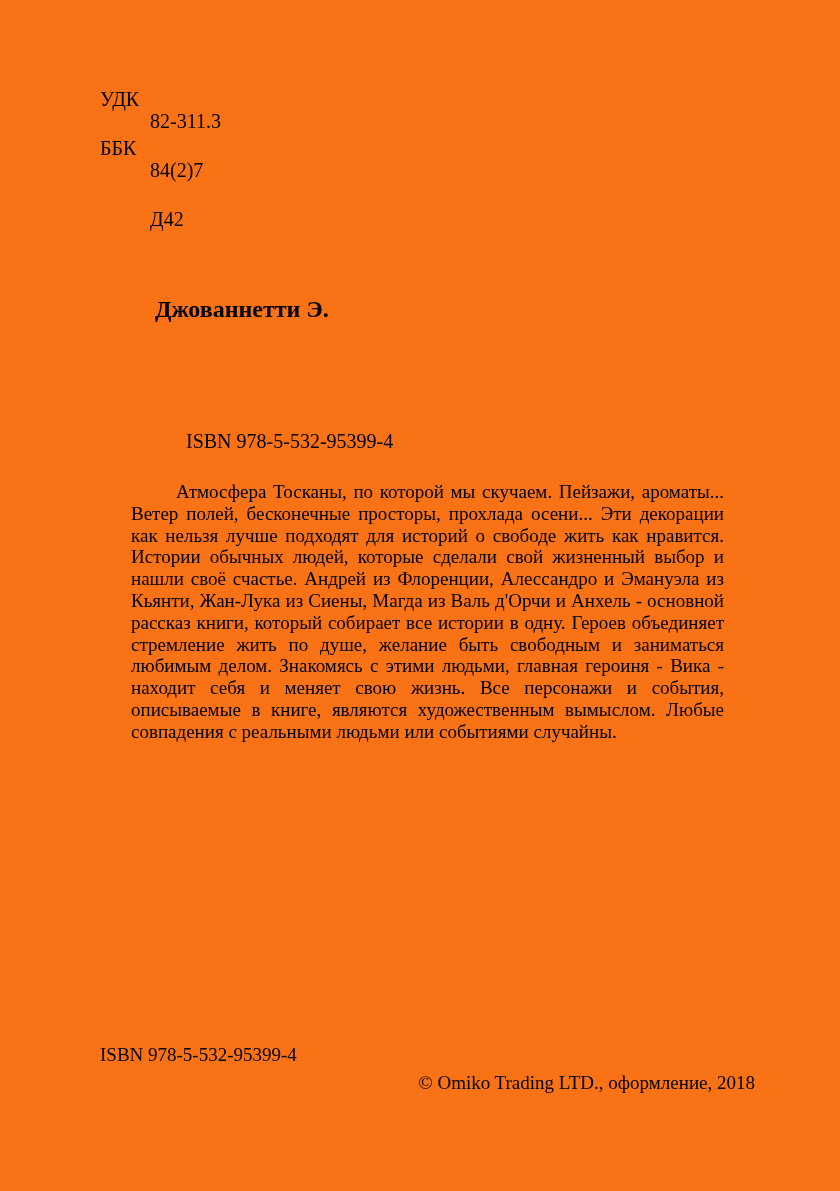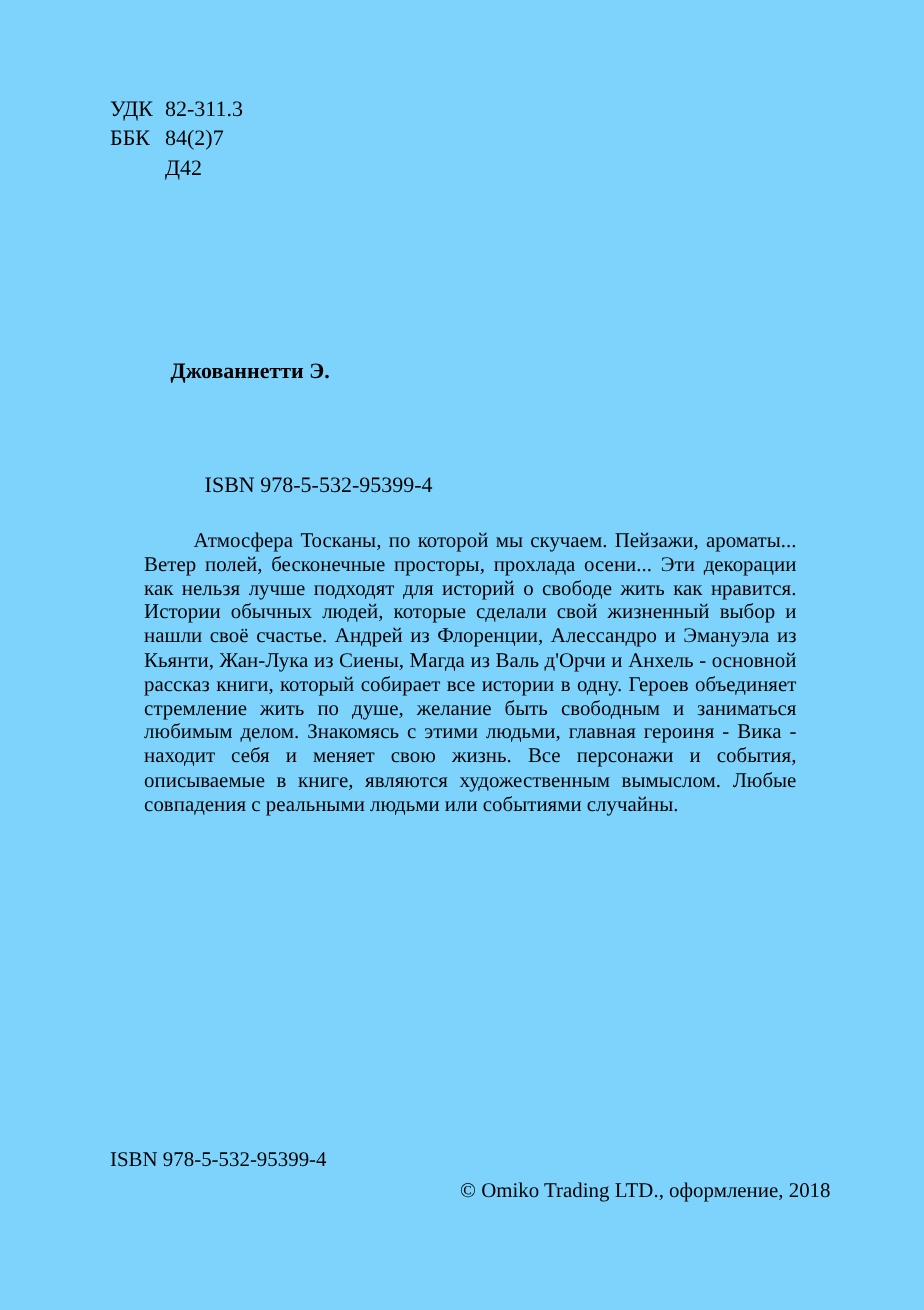--- a/index.html
+++ b/index.html
@@ -4,47 +4,47 @@
 <style>
   html, body {
     margin: 0;
     padding: 0;
     background: #ffffff;
   }
   .page {
     position: relative;
     width: 840px;
     height: 1191px;
-    background: #7dd3fc;
+    background: #f97316;
     color: #000000;
     font-family: "Liberation Serif", serif;
     overflow: hidden;
   }
 
   
   .class-block {
     position: absolute;
     left: 100px;
     top: 86px;
     font-size: 20px;
     line-height: 27px;
   }
   .class-row { display: flex; }
   .class-label {
     display: inline-block;
     width: 50px;
   }
-  .class-value { display: inline-block; }
+  .class-value { display: inline-block; margin-top: 22px; }
 
   
   .author-heading {
     position: absolute;
     left: 155px;
-    top: 327px;
-    font-size: 20px;
+    top: 296px;
+    font-size: 24px;
     font-weight: bold;
   }
 
   
   .bib-block {
     position: absolute;
     left: 186px;
     top: 352px;
     width: 551px;
     font-size: 20px;

